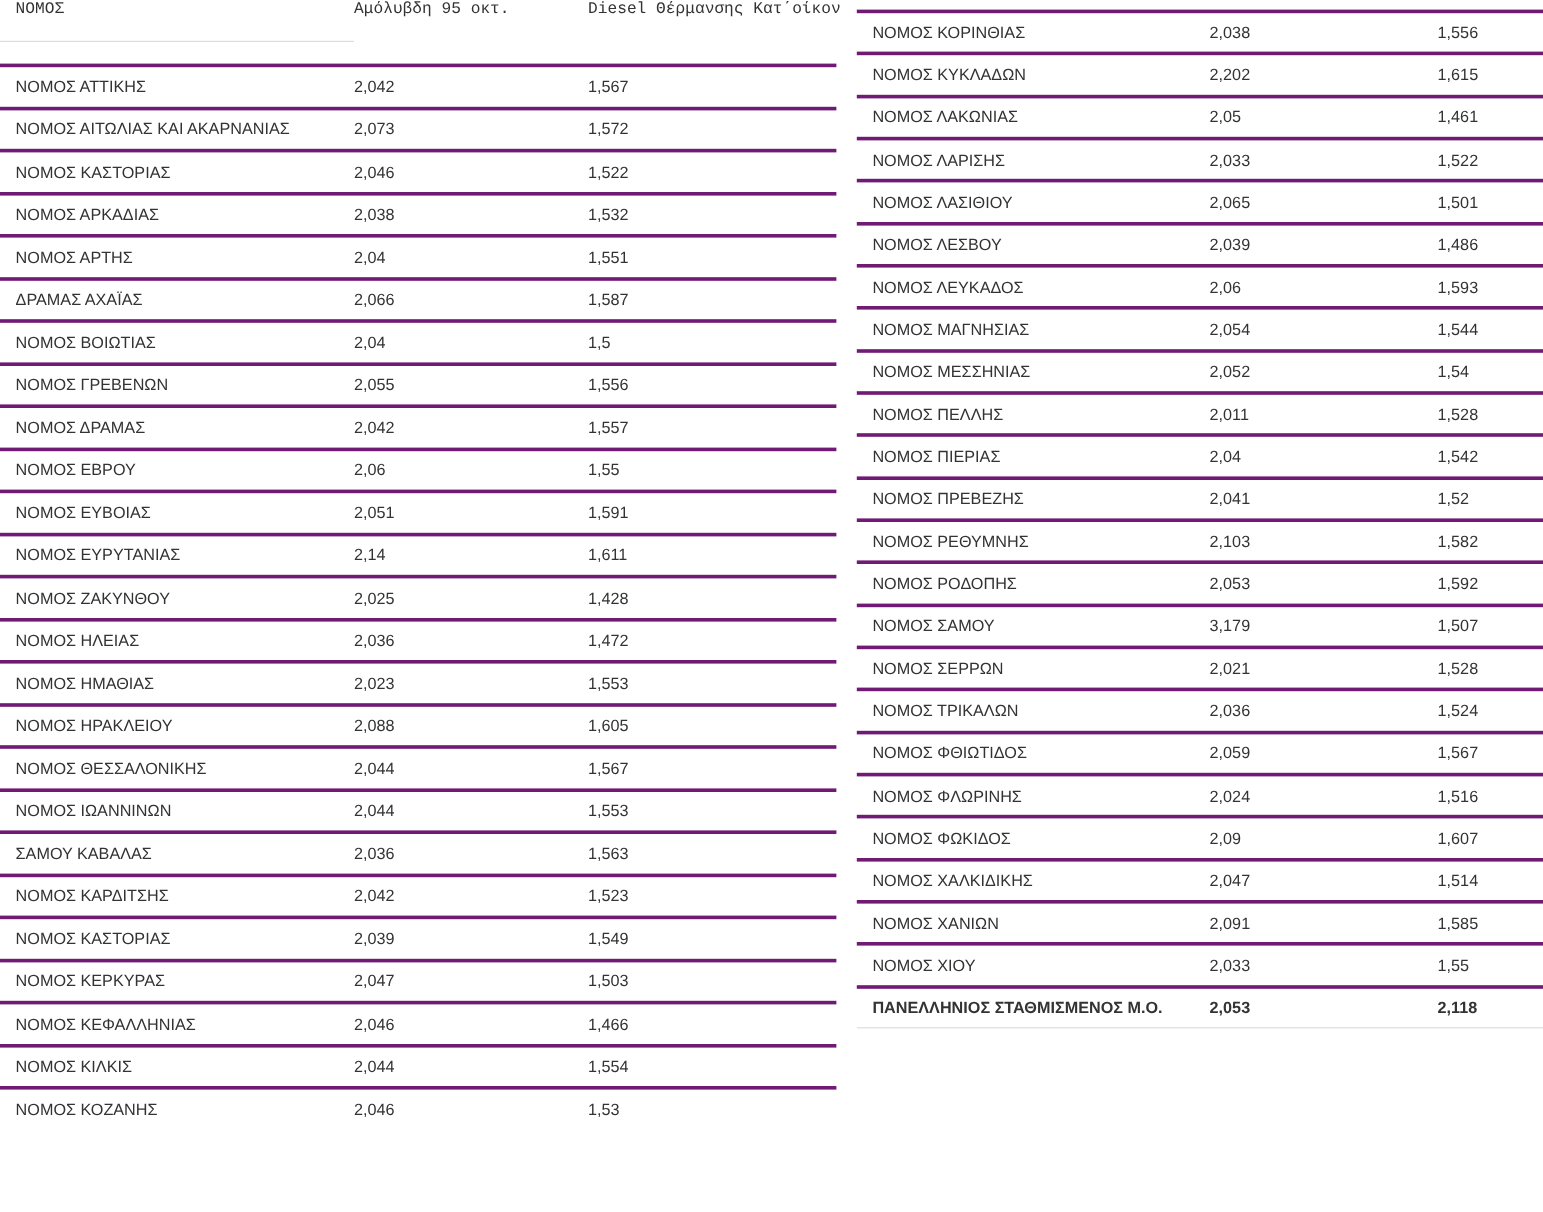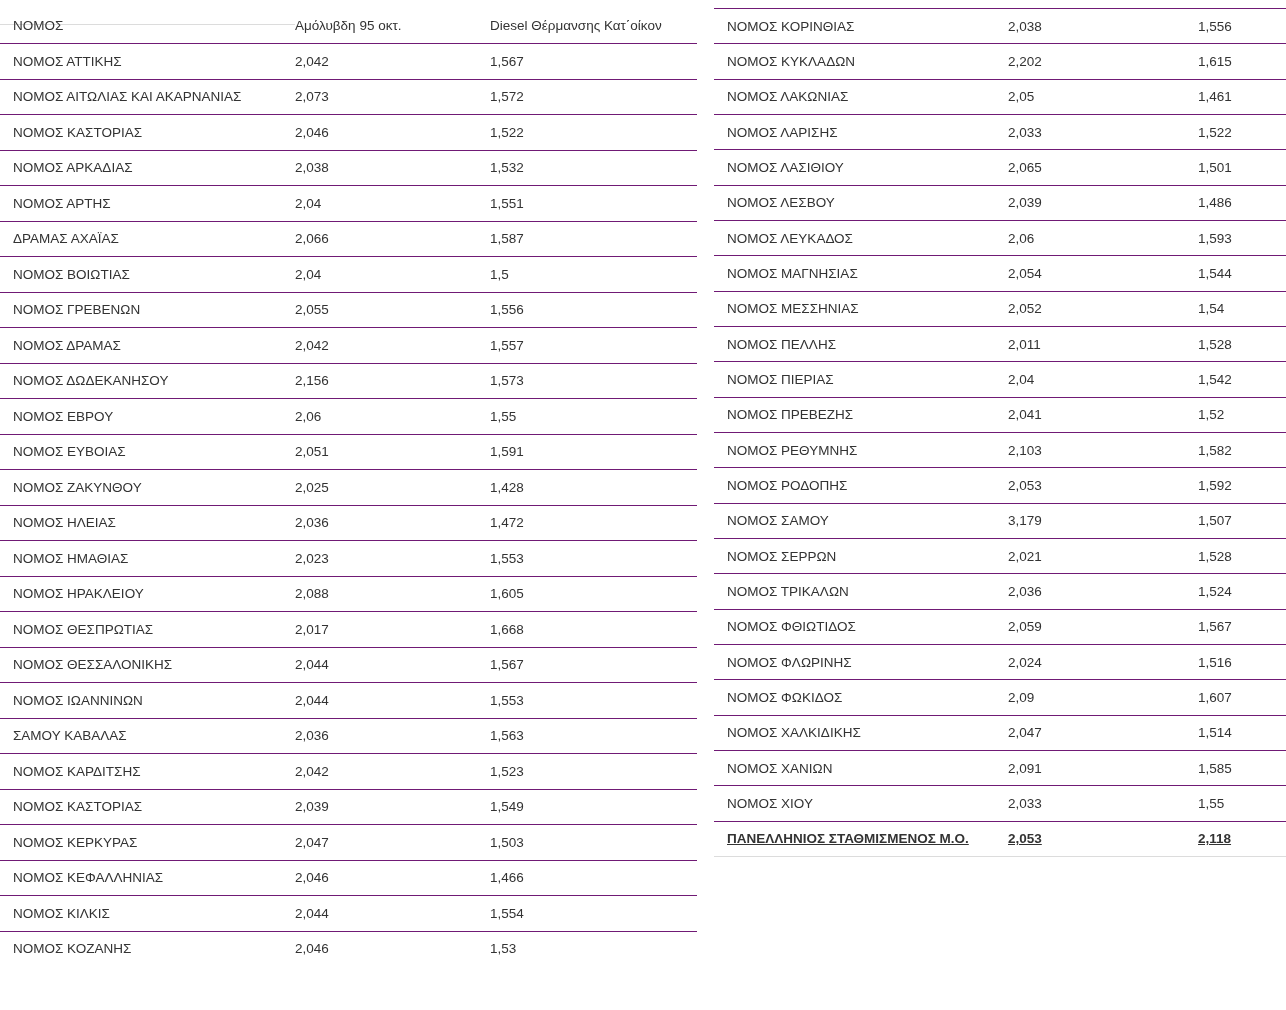--- a/index.html
+++ b/index.html
@@ -29,54 +29,54 @@
     flex: 1 1 auto;
     margin-top: 8px;
   }
   
   .thead {
     display: grid;
     grid-template-columns: 295px 195px 1fr;
   }
   .th {
     box-sizing: border-box;
-    height: 25px;
-    padding-top: 18px;
+    height: 35px;
+    padding-top: 1px;
     white-space: nowrap;
+    font-family: Liberation Mono, monospace;
   }
   .th-name {
     padding-left: 13px;
     border-bottom: 1px solid #dcdcdc;
   }
   .thead-spacer {
     height: 18px;
   }
   
   .row {
     display: grid;
     align-items: center;
     box-sizing: border-box;
-    border-top: 1px solid #701a75;
+    border-top: 3px solid #701a75;
     padding-left: 13px;
     white-space: nowrap;
   }
   .col-left .row {
     grid-template-columns: 282px 195px 1fr;
     height: 35.5px;
   }
   .col-right .row {
     grid-template-columns: 281px 190px 1fr;
     height: 35.33px;
   }
   .rows-right {
     border-bottom: 1px solid #dcdcdc;
   }
   .row.bold {
     font-weight: bold;
-    text-decoration: underline;
   }
   .cell {
     overflow: hidden;
   }
 </style>
 </head>
 <body>
 
 <div class="page">
 
@@ -127,58 +127,53 @@
           <div class="cell">ΝΟΜΟΣ ΓΡΕΒΕΝΩΝ</div>
           <div class="cell">2,055</div>
           <div class="cell">1,556</div>
         </div>
         <div class="row">
           <div class="cell">ΝΟΜΟΣ ΔΡΑΜΑΣ</div>
           <div class="cell">2,042</div>
           <div class="cell">1,557</div>
         </div>
         <div class="row">
-          <div class="cell">ΝΟΜΟΣ ΔΩΔΕΚΑΝΗΣΟΥ</div>
-          <div class="cell">2,156</div>
-          <div class="cell">1,573</div>
-        </div>
-        <div class="row">
           <div class="cell">ΝΟΜΟΣ ΕΒΡΟΥ</div>
           <div class="cell">2,06</div>
           <div class="cell">1,55</div>
         </div>
         <div class="row">
           <div class="cell">ΝΟΜΟΣ ΕΥΒΟΙΑΣ</div>
           <div class="cell">2,051</div>
           <div class="cell">1,591</div>
         </div>
         <div class="row">
+          <div class="cell">ΝΟΜΟΣ ΕΥΡΥΤΑΝΙΑΣ</div>
+          <div class="cell">2,14</div>
+          <div class="cell">1,611</div>
+        </div>
+        <div class="row">
           <div class="cell">ΝΟΜΟΣ ΖΑΚΥΝΘΟΥ</div>
           <div class="cell">2,025</div>
           <div class="cell">1,428</div>
         </div>
         <div class="row">
           <div class="cell">ΝΟΜΟΣ ΗΛΕΙΑΣ</div>
           <div class="cell">2,036</div>
           <div class="cell">1,472</div>
         </div>
         <div class="row">
           <div class="cell">ΝΟΜΟΣ ΗΜΑΘΙΑΣ</div>
           <div class="cell">2,023</div>
           <div class="cell">1,553</div>
         </div>
         <div class="row">
           <div class="cell">ΝΟΜΟΣ ΗΡΑΚΛΕΙΟΥ</div>
           <div class="cell">2,088</div>
           <div class="cell">1,605</div>
-        </div>
-        <div class="row">
-          <div class="cell">ΝΟΜΟΣ ΘΕΣΠΡΩΤΙΑΣ</div>
-          <div class="cell">2,017</div>
-          <div class="cell">1,668</div>
         </div>
         <div class="row">
           <div class="cell">ΝΟΜΟΣ ΘΕΣΣΑΛΟΝΙΚΗΣ</div>
           <div class="cell">2,044</div>
           <div class="cell">1,567</div>
         </div>
         <div class="row">
           <div class="cell">ΝΟΜΟΣ ΙΩΑΝΝΙΝΩΝ</div>
           <div class="cell">2,044</div>
           <div class="cell">1,553</div>

